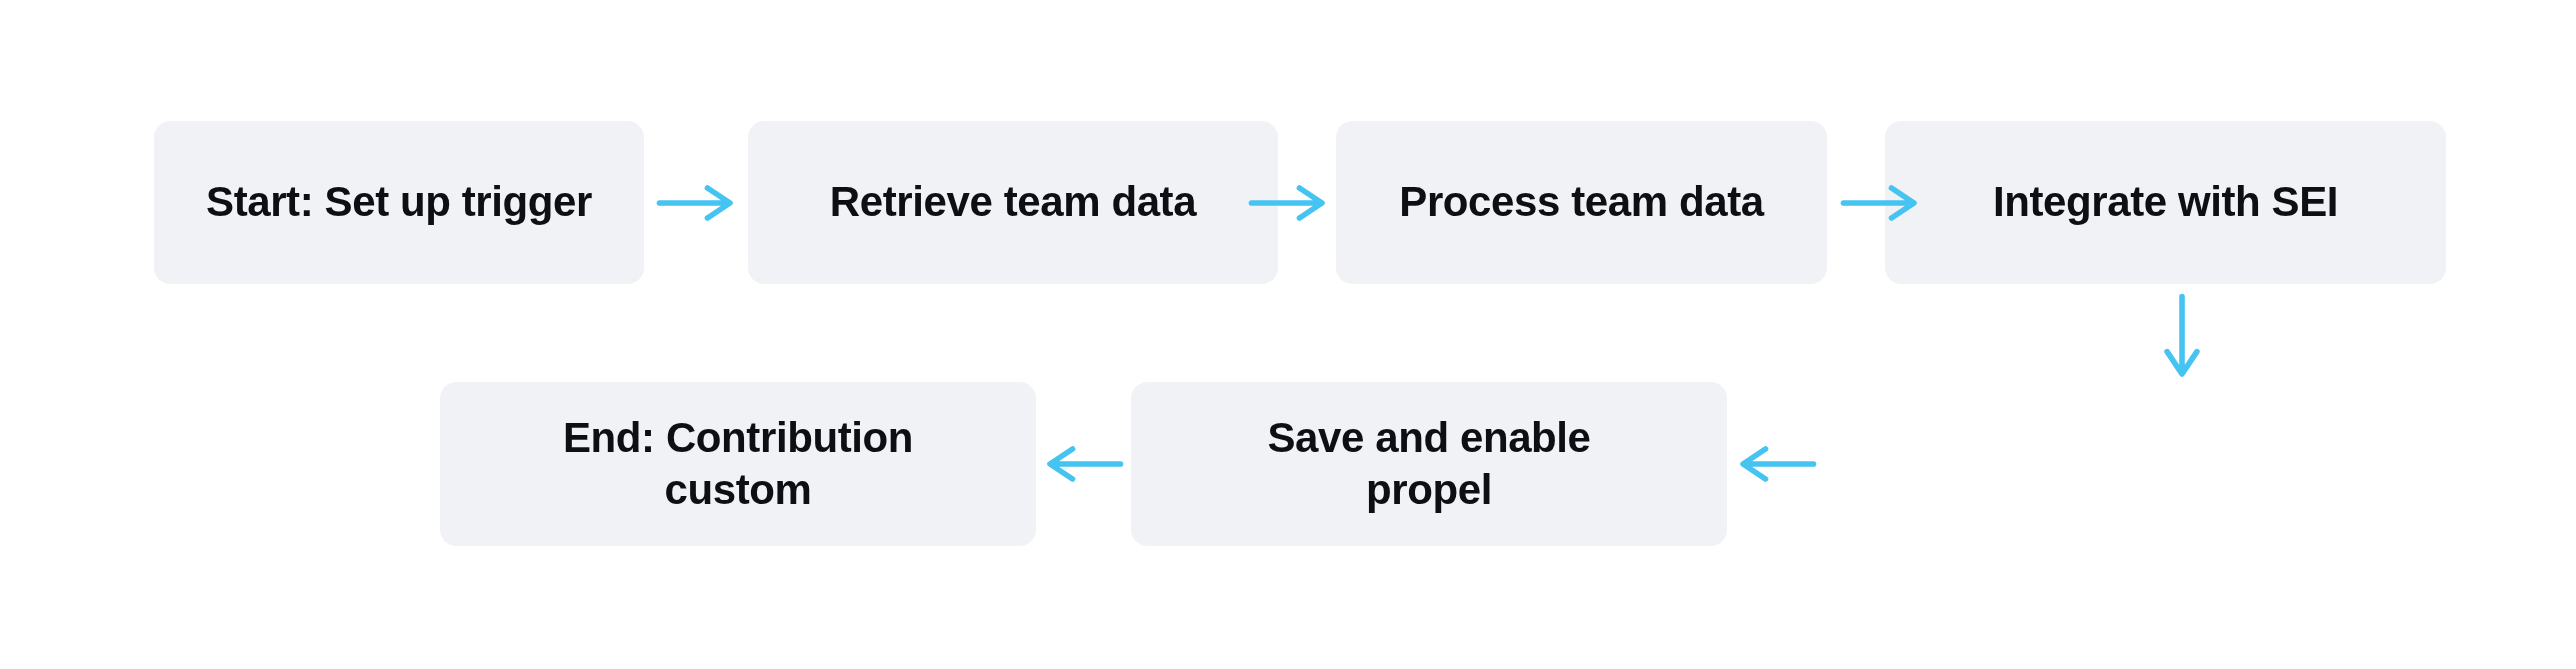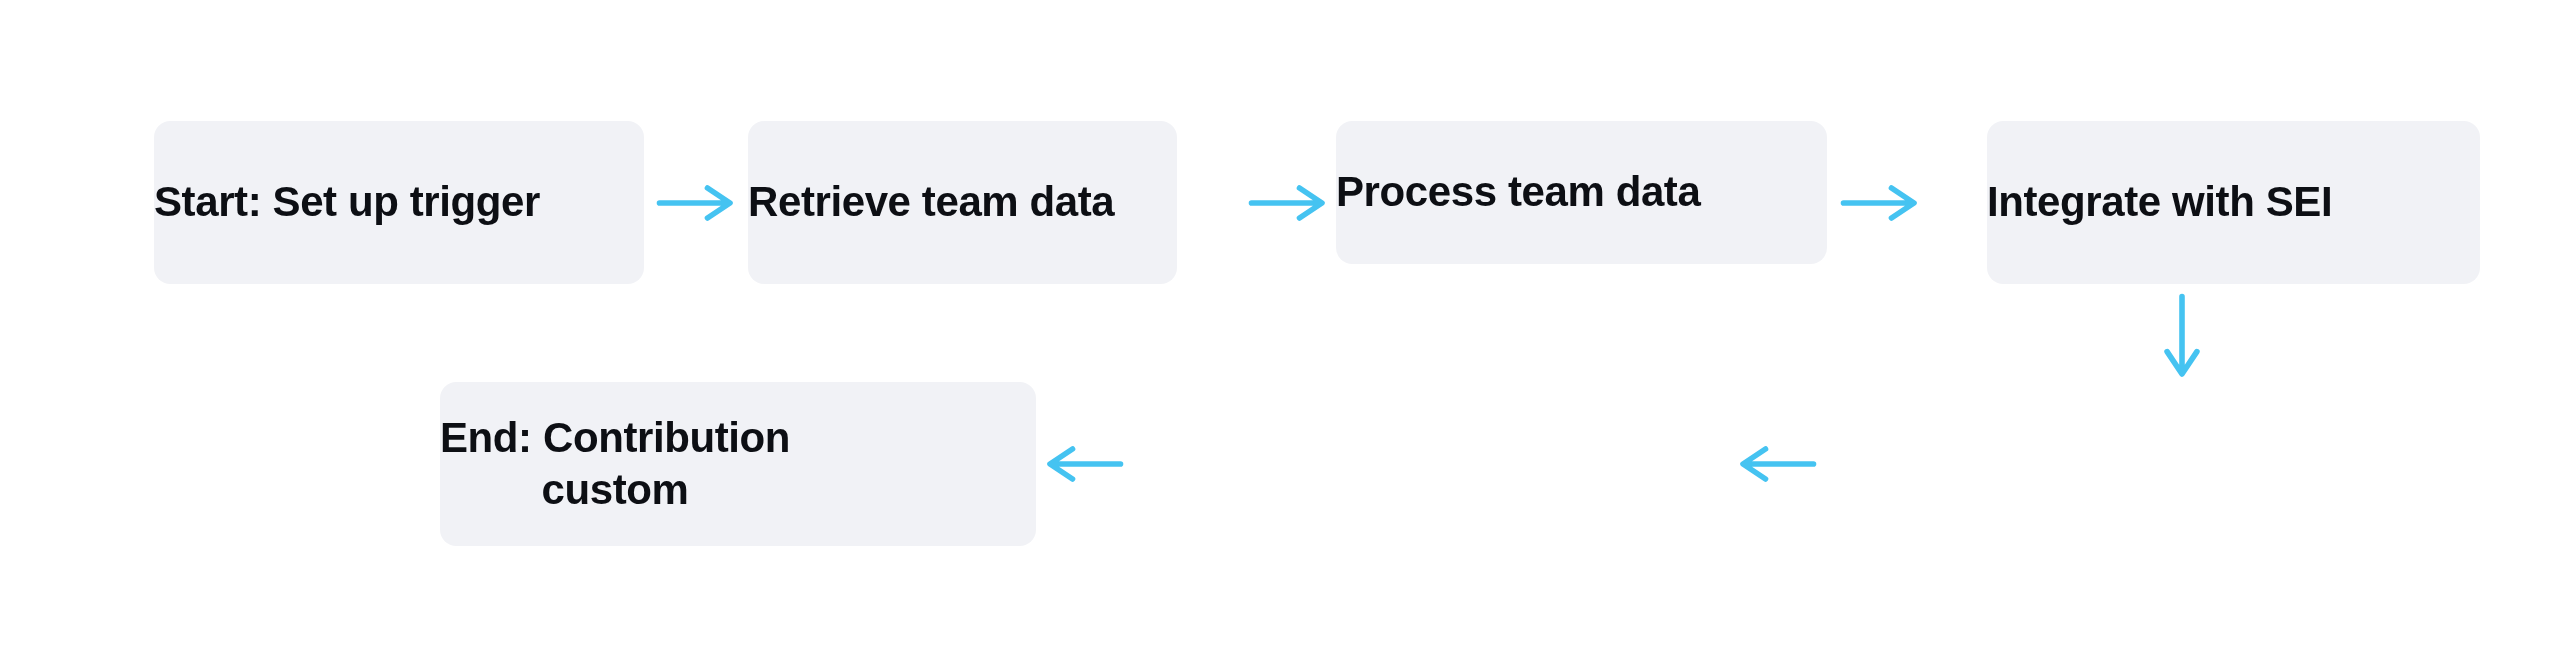--- a/index.html
+++ b/index.html
@@ -16,21 +16,21 @@
     background:var(--bg);
     overflow:hidden;
     font-family:"Liberation Sans", sans-serif;
   }
   .node{
     position:absolute;
     background:var(--node-fill);
     border-radius:16.4px;
     display:flex;
     align-items:center;
-    justify-content:flex-start;
+    justify-content:center;
     box-sizing:border-box;
   }
   .node-label{
     color:var(--node-text);
     font-size:42px;
     font-weight:700;
     letter-spacing:-0.4px;
     line-height:1.25;
     text-align:center;
     white-space:pre-line;
@@ -46,33 +46,37 @@
 </style>
 </head>
 <body>
 
 <div class="canvas">
 
   <div class="node" style="left:154px;top:121px;width:490px;height:163px">
     <span class="node-label">Start: Set up trigger</span>
   </div>
 
-  <div class="node" style="left:748px;top:121px;width:429px;height:163px">
+  <div class="node" style="left:748px;top:121px;width:530px;height:163px">
     <span class="node-label">Retrieve team data</span>
   </div>
 
-  <div class="node" style="left:1336px;top:121px;width:491px;height:143px">
+  <div class="node" style="left:1336px;top:121px;width:491px;height:163px">
     <span class="node-label">Process team data</span>
   </div>
 
-  <div class="node" style="left:1987px;top:121px;width:493px;height:163px">
+  <div class="node" style="left:1885px;top:121px;width:561px;height:163px">
     <span class="node-label">Integrate with SEI</span>
   </div>
 
 
+  <div class="node" style="left:1131px;top:382px;width:596px;height:164px">
+    <span class="node-label">Save and enable
+propel</span>
+  </div>
 
   <div class="node" style="left:440px;top:382px;width:596px;height:164px">
     <span class="node-label">End: Contribution
 custom</span>
   </div>
 
   <svg class="arrow" style="left:655px;top:182px" width="81" height="42" viewBox="0 0 108 56">
     <path d="M6 28 H96 M70 8 L100 28 L70 48"></path>
   </svg>
 

